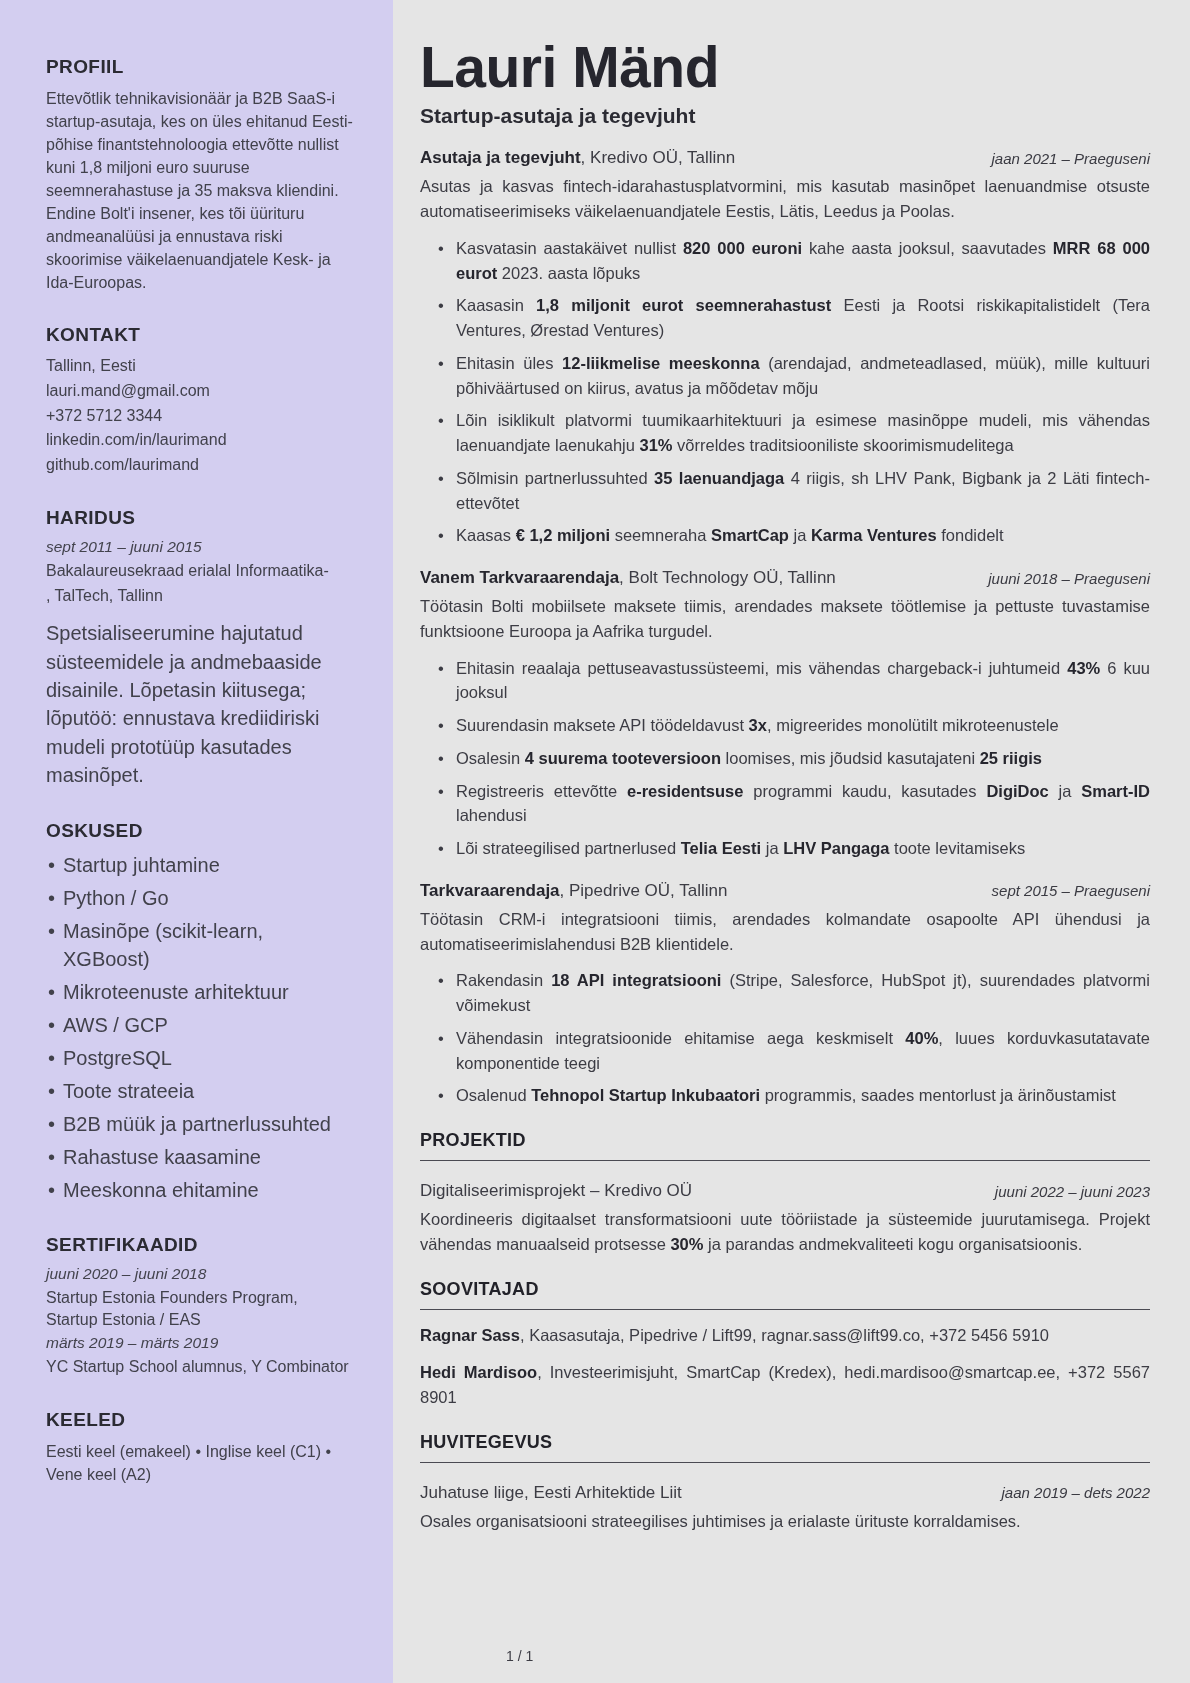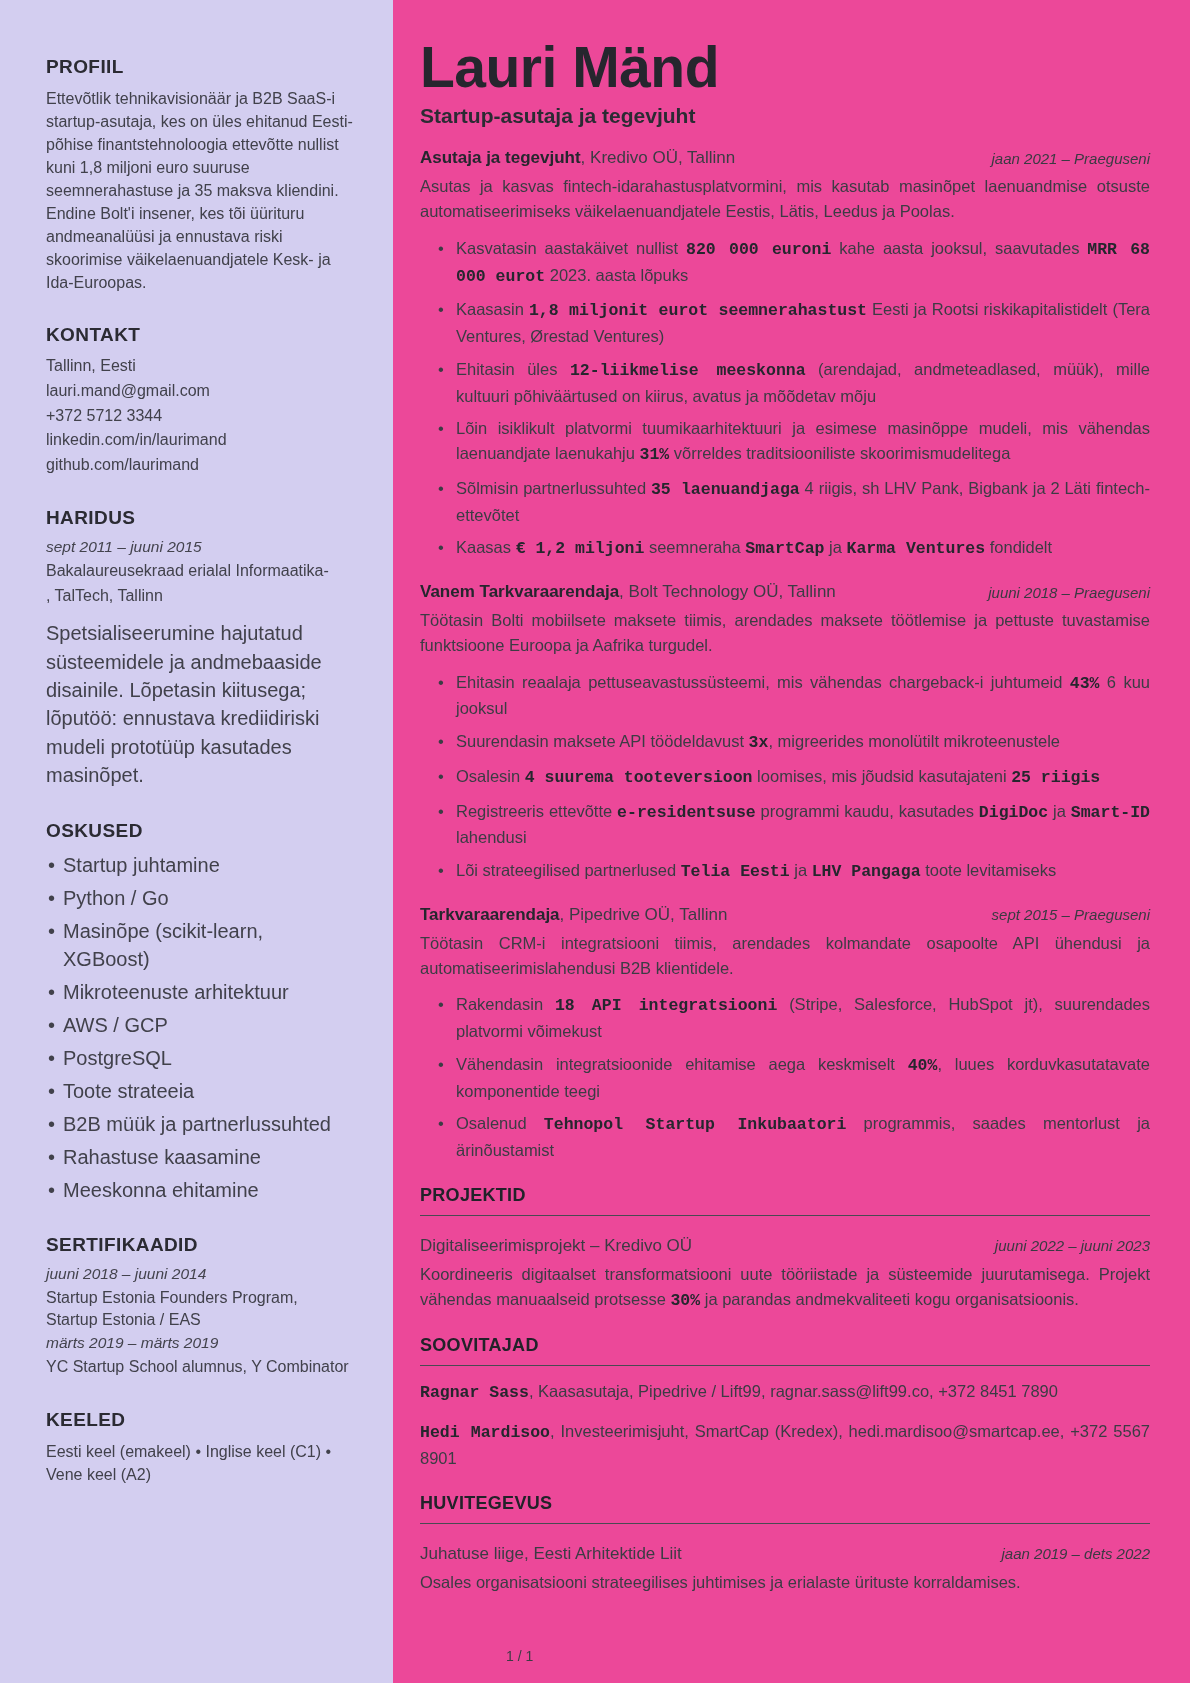--- a/index.html
+++ b/index.html
@@ -1,18 +1,18 @@
 <!DOCTYPE html>
 <html lang="et"><head>
 <meta charset="utf-8">
 <style>
   * { margin:0; padding:0; box-sizing:border-box; }
   html,body { width:1190px; }
   body { height:1683px; background:#ffffff; font-family:"Liberation Sans","DejaVu Sans",sans-serif; }
-  .page { position:relative; width:1190px; height:1683px; background:#ec4899; overflow:hidden; }
+  .page { position:relative; width:1190px; height:1683px; background:#e5e5e5; overflow:hidden; }
 
   
   .sidebar { position:absolute; left:0; top:0; bottom:0; width:393px; background:#d3cef0; padding:56px 40px 40px 46px; color:#41414b; }
   .sb-section { margin-bottom:30px; }
   .sidebar h2 { font-size:19px; font-weight:700; color:#2b2b33; letter-spacing:.4px; margin-bottom:9px; }
   .sb-text { font-size:16px; line-height:1.44; color:#41414b; }
   .sb-line { font-size:16px; line-height:1.42; margin-bottom:2px; }
   .sb-date { font-size:15.5px; font-style:italic; color:#43434d; margin:1px 0 4px; }
   .sb-note { font-size:20px; line-height:1.42; margin-top:12px; }
   .sb-list { list-style:none; margin-top:2px; }
@@ -25,21 +25,21 @@
   .subtitle { font-size:21px; font-weight:700; color:#2b2b33; margin-top:7px; }
   h3.sec { font-size:18px; font-weight:700; color:#222229; letter-spacing:.3px; margin-top:22px; padding-bottom:9px; border-bottom:1.5px solid #4a4a52; }
   .jobhead { display:flex; justify-content:space-between; align-items:center; margin-top:20px; }
   .jobtitle { font-size:17px; color:#3c3c44; }
   .jobtitle b { color:#26262e; }
   .jdate { font-size:15px; font-style:italic; color:#3a3a42; white-space:nowrap; margin-left:18px; }
   p.sum { font-size:16.5px; line-height:1.5; text-align:justify; margin-top:6px; }
   ul.blts { list-style:none; margin:12px 0 16px; }
   ul.blts li { font-size:16.5px; line-height:1.5; text-align:justify; position:relative; padding-left:36px; margin-bottom:8px; }
   ul.blts li::before { content:"\2022"; position:absolute; left:18px; color:#3c3c44; }
-  ul.blts b, p.sum b, .ref b { color:#26262e;font-family:Liberation Mono, monospace; }
+  ul.blts b, p.sum b, .ref b { color:#26262e; }
   .ref { font-size:16.5px; line-height:1.5; margin-top:13px; text-align:justify; }
   .footer { position:absolute; left:506px; top:1648px; font-size:14px; color:#3c3c44; }
 </style>
 </head>
 <body>
 
 <div class="page">
 
   <aside class="sidebar">
     <section class="sb-section">
@@ -75,21 +75,21 @@
         <li>PostgreSQL</li>
         <li>Toote strateeia</li>
         <li>B2B müük ja partnerlussuhted</li>
         <li>Rahastuse kaasamine</li>
         <li>Meeskonna ehitamine</li>
       </ul>
     </section>
 
     <section class="sb-section">
       <h2>SERTIFIKAADID</h2>
-      <p class="sb-date">juuni 2018 – juuni 2014</p>
+      <p class="sb-date">juuni 2020 – juuni 2018</p>
       <p class="sb-line">Startup Estonia Founders Program, Startup Estonia / EAS</p>
       <p class="sb-date">märts 2019 – märts 2019</p>
       <p class="sb-line">YC Startup School alumnus, Y Combinator</p>
     </section>
 
     <section class="sb-section">
       <h2>KEELED</h2>
       <p class="sb-text">Eesti keel (emakeel) • Inglise keel (C1) • Vene keel (A2)</p>
     </section>
   </aside>
@@ -146,21 +146,21 @@
     <h3 class="sec">PROJEKTID</h3>
     <div>
       <div class="jobhead">
         <div class="jobtitle">Digitaliseerimisprojekt – Kredivo OÜ</div>
         <div class="jdate">juuni 2022 – juuni 2023</div>
       </div>
       <p class="sum"><span>Koordineeris digitaalset transformatsiooni uute tööriistade ja süsteemide juurutamisega. Projekt vähendas manuaalseid protsesse </span><b>30%</b><span> ja parandas andmekvaliteeti kogu organisatsioonis.</span></p>
     </div>
 
     <h3 class="sec">SOOVITAJAD</h3>
-    <p class="ref"><b>Ragnar Sass</b><span>, Kaasasutaja, Pipedrive / Lift99, ragnar.sass@lift99.co, +372 8451 7890</span></p>
+    <p class="ref"><b>Ragnar Sass</b><span>, Kaasasutaja, Pipedrive / Lift99, ragnar.sass@lift99.co, +372 5456 5910</span></p>
     <p class="ref"><b>Hedi Mardisoo</b><span>, Investeerimisjuht, SmartCap (Kredex), hedi.mardisoo@smartcap.ee, +372 5567 8901</span></p>
 
     <h3 class="sec">HUVITEGEVUS</h3>
     <div>
       <div class="jobhead">
         <div class="jobtitle">Juhatuse liige, Eesti Arhitektide Liit</div>
         <div class="jdate">jaan 2019 – dets 2022</div>
       </div>
       <p class="sum">Osales organisatsiooni strateegilises juhtimises ja erialaste ürituste korraldamises.</p>
     </div>

